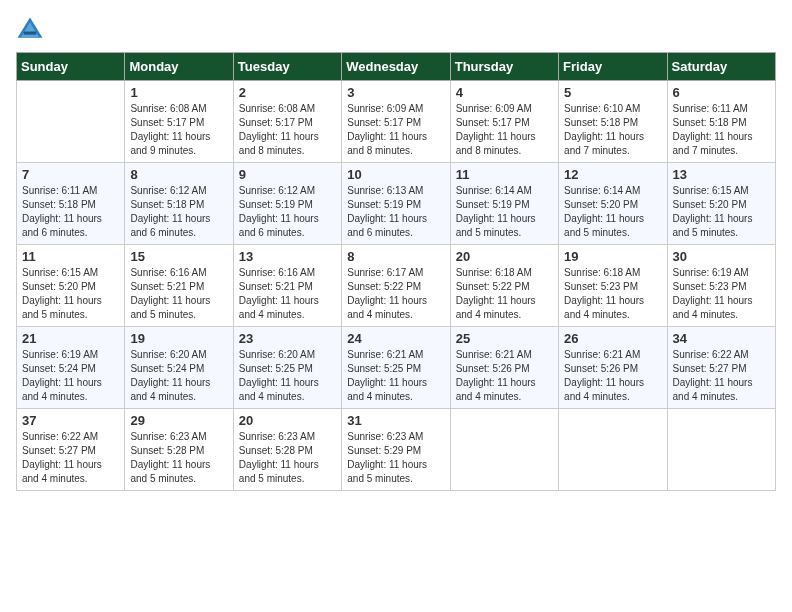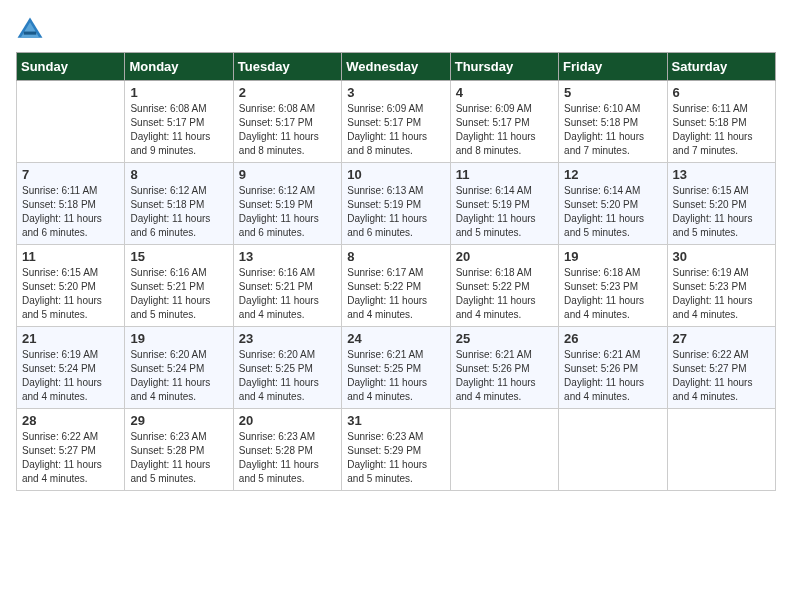--- a/index.html
+++ b/index.html
@@ -232,27 +232,27 @@
         </td>
         <td>
           <span class="day-number">25</span>
           <div class="day-info">Sunrise: 6:21 AM<br>Sunset: 5:26 PM<br>Daylight: 11 hours and 4 minutes.</div>
         </td>
         <td>
           <span class="day-number">26</span>
           <div class="day-info">Sunrise: 6:21 AM<br>Sunset: 5:26 PM<br>Daylight: 11 hours and 4 minutes.</div>
         </td>
         <td>
-          <span class="day-number">27</span>
+          <span class="day-number">34</span>
           <div class="day-info">Sunrise: 6:22 AM<br>Sunset: 5:27 PM<br>Daylight: 11 hours and 4 minutes.</div>
         </td>
       </tr>
       <tr>
         <td>
-          <span class="day-number">28</span>
+          <span class="day-number">37</span>
           <div class="day-info">Sunrise: 6:22 AM<br>Sunset: 5:27 PM<br>Daylight: 11 hours and 4 minutes.</div>
         </td>
         <td>
           <span class="day-number">29</span>
           <div class="day-info">Sunrise: 6:23 AM<br>Sunset: 5:28 PM<br>Daylight: 11 hours and 5 minutes.</div>
         </td>
         <td>
           <span class="day-number">20</span>
           <div class="day-info">Sunrise: 6:23 AM<br>Sunset: 5:28 PM<br>Daylight: 11 hours and 5 minutes.</div>
         </td>

